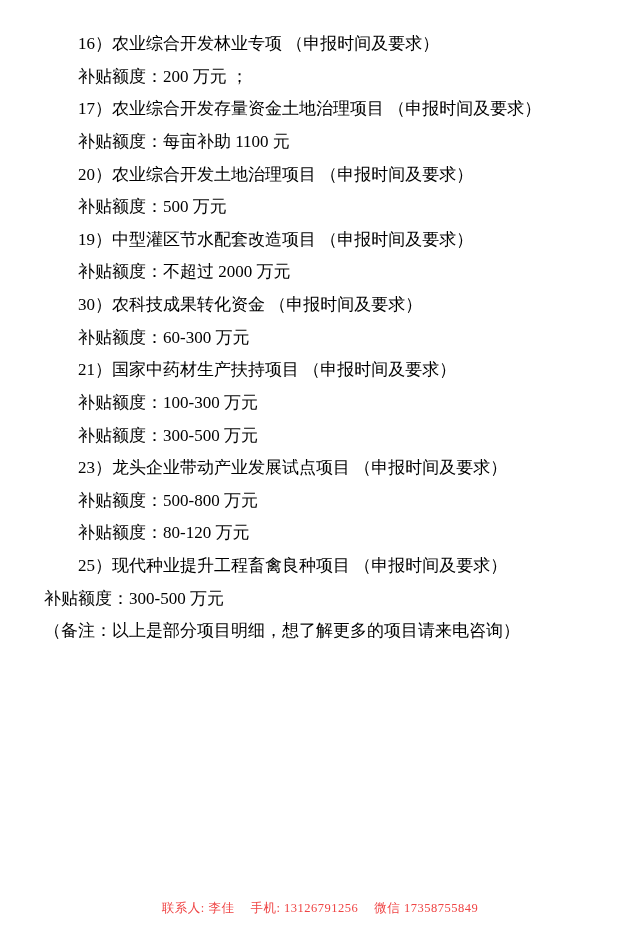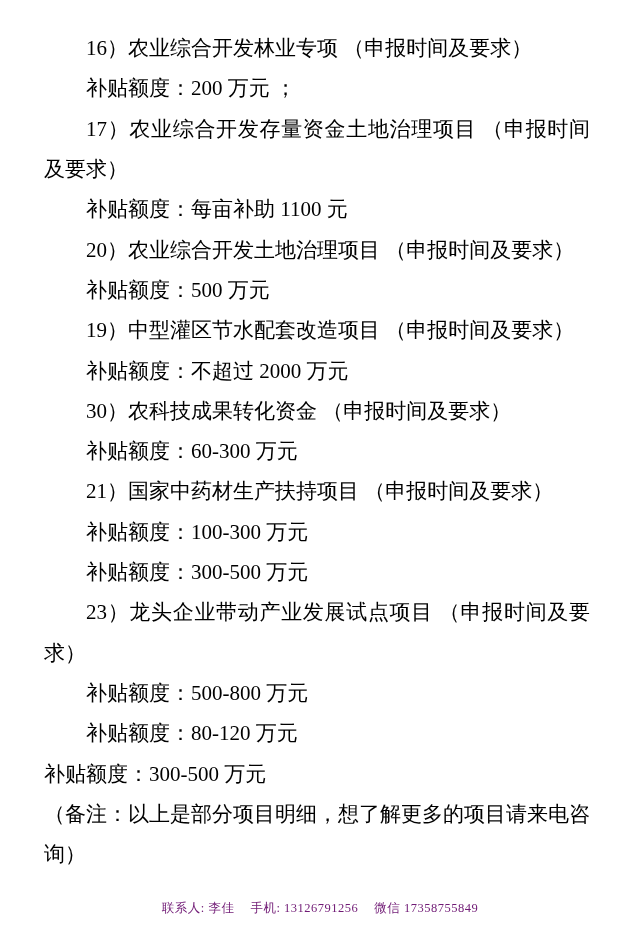--- a/index.html
+++ b/index.html
@@ -16,21 +16,21 @@
     overflow: hidden;
   }
   .page {
     position: relative;
     width: 634px;
     height: 945px;
     box-sizing: border-box;
     padding: 28px 44px 0 44px;
   }
   .doc-body {
-    font-size: 21px;
+    font-size: 17px;
     line-height: 1.92;
   }
   .para {
     margin: 0;
     text-align: justify;
     text-justify: inter-ideograph;
     white-space: normal;
   }
   
   .indent2 {
@@ -40,21 +40,21 @@
     text-indent: 0;
   }
   .footer {
     position: absolute;
     left: 0;
     right: 0;
     bottom: 28px;
     text-align: center;
     font-size: 12.5px;
     letter-spacing: 0.5px;
-    color: #701a75;
+    color: #ef4444;
     font-family: "Liberation Serif", "DejaVu Serif", serif;
     margin-left: 6px;
   }
   .footer span {
     display: inline-block;
   }
   .footer .gap {
     display: inline-block;
     width: 16px;
   }
@@ -74,20 +74,21 @@
     <p class="para indent2">19）中型灌区节水配套改造项目 （申报时间及要求）</p>
     <p class="para indent2">补贴额度：不超过 2000 万元</p>
     <p class="para indent2">30）农科技成果转化资金 （申报时间及要求）</p>
     <p class="para indent2">补贴额度：60-300 万元</p>
     <p class="para indent2">21）国家中药材生产扶持项目 （申报时间及要求）</p>
     <p class="para indent2">补贴额度：100-300 万元</p>
     <p class="para indent2">补贴额度：300-500 万元</p>
     <p class="para indent2">23）龙头企业带动产业发展试点项目 （申报时间及要求）</p>
     <p class="para indent2">补贴额度：500-800 万元</p>
     <p class="para indent2">补贴额度：80-120 万元</p>
+    <p class="para indent2">25）现代种业提升工程畜禽良种项目 （申报时间及要求）</p>
     <p class="para noindent">补贴额度：300-500 万元</p>
     <p class="para noindent">（备注：以上是部分项目明细，想了解更多的项目请来电咨询）</p>
 
   </div>
 
   <div class="footer">
     <span>联系人: 李佳</span><span class="gap"></span><span>手机: 13126791256</span><span class="gap"></span><span>微信 17358755849</span>
   </div>
 </div>
 

